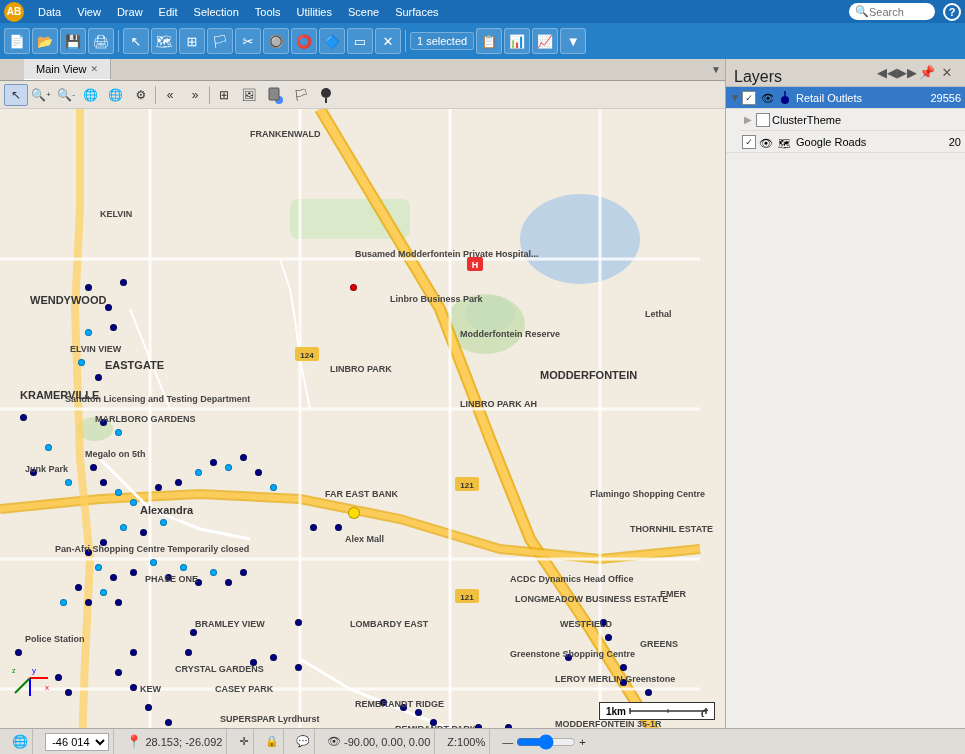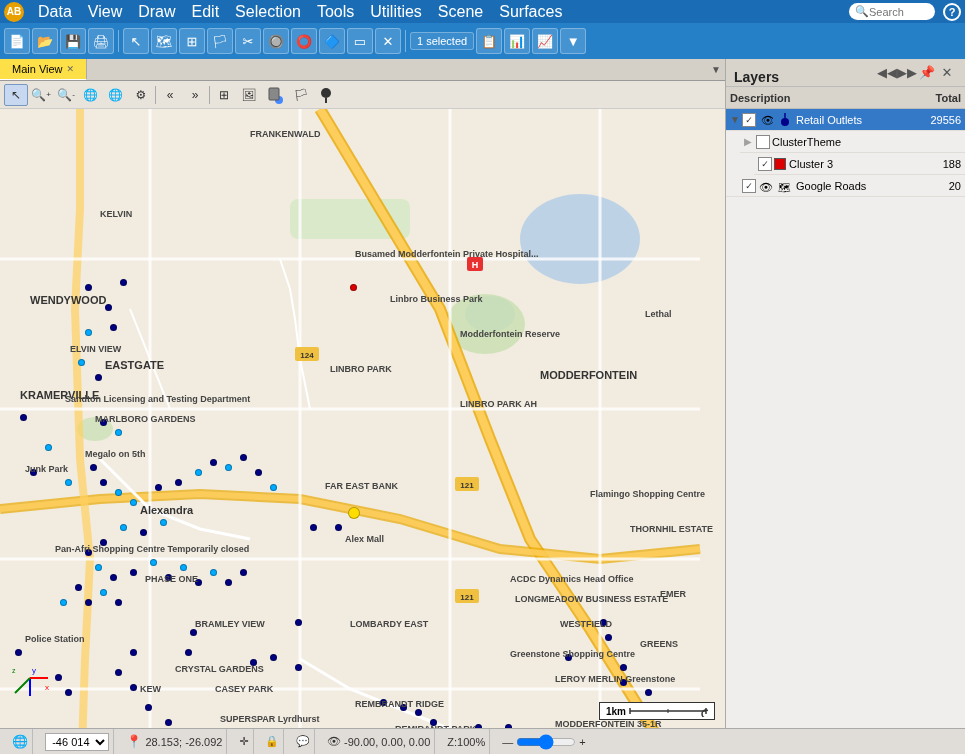--- a/index.html
+++ b/index.html
@@ -19,21 +19,21 @@
       border-radius: 50%;
       width: 20px; height: 20px;
       display: flex; align-items: center; justify-content: center;
       font-weight: bold; font-size: 10px; color: white;
       margin-right: 6px;
     }
     #menu-bar .menu-item {
       padding: 2px 8px;
       cursor: pointer;
       color: white;
-      font-size: 16px;
+      font-size: 11px;
     }
     #menu-bar .search-box {
       margin-left: auto;
       display: flex; align-items: center;
       background: white;
       border-radius: 10px;
       padding: 1px 6px;
       height: 17px;
       color: #333;
       font-size: 11px;
@@ -105,22 +105,23 @@
       padding: 2px 12px;
       font-size: 11px;
       background: #e8e4dc;
       border-right: 1px solid #aaa;
       border-bottom: 1px solid #888;
       cursor: pointer;
       height: 100%;
       display: flex; align-items: center;
     }
     .view-tab.active {
-      background: #fde047;
+      background: #e5e5e5;
       border-bottom: 1px solid white;
+      margin-left: 24px;
     }
     .view-tab-close { margin-left: 4px; color: #666; font-size: 9px; }
     .view-tab-arrow { margin-left: auto; padding: 0 4px; color: #555; font-size: 10px; }
 
     
     #map-toolbar {
       background: #e8e4dc;
       display: flex;
       align-items: center;
       height: 28px;
@@ -194,22 +195,22 @@
     }
     #layers-header {
       background: #d8d4cc;
       display: flex;
       align-items: center;
       height: 28px;
       padding: 0 8px;
       border-bottom: 1px solid #bbb;
     }
     #layers-title {
-      font-size: 14px;
-      font-weight: bold;
+      font-size: 16px;
+      font-weight: normal;
       color: #222;
       flex: 1;
       margin-top: 9px;
     }
     .layers-header-btn {
       width: 20px; height: 20px;
       display: flex; align-items: center; justify-content: center;
       cursor: pointer;
       font-size: 13px;
       color: #555;
@@ -543,21 +544,21 @@
           <span class="map-label" style="left: 350px; top: 510px;">LOMBARDY EAST</span>
           <span class="map-label" style="left: 175px; top: 555px;">CRYSTAL GARDENS</span>
           <span class="map-label" style="left: 140px; top: 575px;">KEW</span>
           <span class="map-label" style="left: 215px; top: 575px;">CASEY PARK</span>
           <span class="map-label" style="left: 220px; top: 605px;">SUPERSPAR Lyrdhurst</span>
           <span class="map-label" style="left: 355px; top: 590px;">REMBRANDT RIDGE</span>
           <span class="map-label" style="left: 395px; top: 615px;">REMIRANDT PARK</span>
           <span class="map-label" style="left: 330px; top: 255px;">LINBRO PARK</span>
           <span class="map-label" style="left: 460px; top: 290px;">LINBRO PARK AH</span>
           <span class="map-label" style="left: 540px; top: 260px; font-size: 11px; font-weight: 700; color: rgb(51, 51, 51);">MODDERFONTEIN</span>
-          <span class="map-label" style="left: 280px; top: 372px; padding-left: 45px;">FAR EAST BANK</span>
+          <span class="map-label" style="left: 280px; top: 380px; padding-left: 45px;">FAR EAST BANK</span>
           <span class="map-label" style="left: 590px; top: 380px;">Flamingo Shopping Centre</span>
           <span class="map-label" style="left: 630px; top: 415px;">THORNHIL ESTATE</span>
           <span class="map-label" style="left: 515px; top: 485px;">LONGMEADOW BUSINESS ESTATE</span>
           <span class="map-label" style="left: 560px; top: 510px; text-align: center;">WESTFIELD</span>
           <span class="map-label" style="left: 510px; top: 540px;">Greenstone Shopping Centre</span>
           <span class="map-label" style="left: 555px; top: 565px;">LEROY MERLIN Greenstone</span>
           <span class="map-label" style="left: 555px; top: 610px;">MODDERFONTEIN 35-1R</span>
           <span class="map-label" style="left: 640px; top: 530px;">GREENS</span>
           <span class="map-label" style="left: 660px; top: 480px;">EMER</span>
           <span class="map-label" style="left: 645px; top: 200px;">Lethal</span>
@@ -601,24 +602,20 @@
 
   <div id="layers-panel">
     <div id="layers-header">
       <span id="layers-title">Layers</span>
       <button class="layers-header-btn">◀◀</button>
       <button class="layers-header-btn">▶▶</button>
       <button class="layers-header-btn">📌</button>
       <button class="layers-header-btn">✕</button>
     </div>
 
-    <div id="layers-col-headers">
-      <span class="col-desc">Description</span>
-      <span class="col-total">Total</span>
-    </div>
 
     <div id="layers-list">
 
       <div class="layer-item selected">
         <span class="layer-expand">▼</span>
         <div class="layer-check checked" style="border-color:#888; background:white; color:#333;"></div>
         <div class="layer-icon">
           <svg width="14" height="14">
               <text x="2" y="11" font-size="11">👁</text>
             </svg>
@@ -635,26 +632,20 @@
 
       <div class="layer-item layer-indent">
         <span class="layer-expand" style="opacity:0.5;">▶</span>
         <div class="layer-check"></div>
         <span class="layer-name">ClusterTheme</span>
         <span class="layer-total"></span>
       </div>
 
 
 
-      <div class="layer-item layer-indent2">
-        <div class="layer-check checked"></div>
-        <div class="layer-color-box" style="background:#dd0000;"></div>
-        <span class="layer-name">Cluster 3</span>
-        <span class="layer-total">188</span>
-      </div>
 
       <div class="layer-item">
         <span class="layer-expand" style="opacity:0;"> </span>
         <div class="layer-check checked"></div>
         <div class="layer-icon">
           <svg width="14" height="14">
               <text x="0" y="12" font-size="11">👁</text>
             </svg>
         </div>
         <div class="layer-icon">

